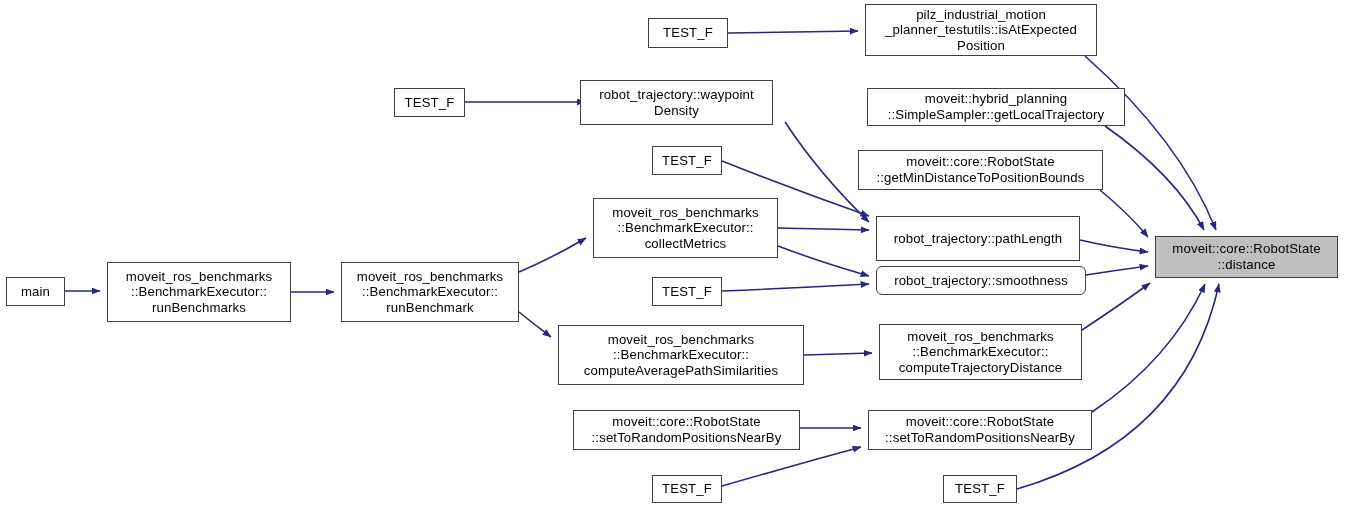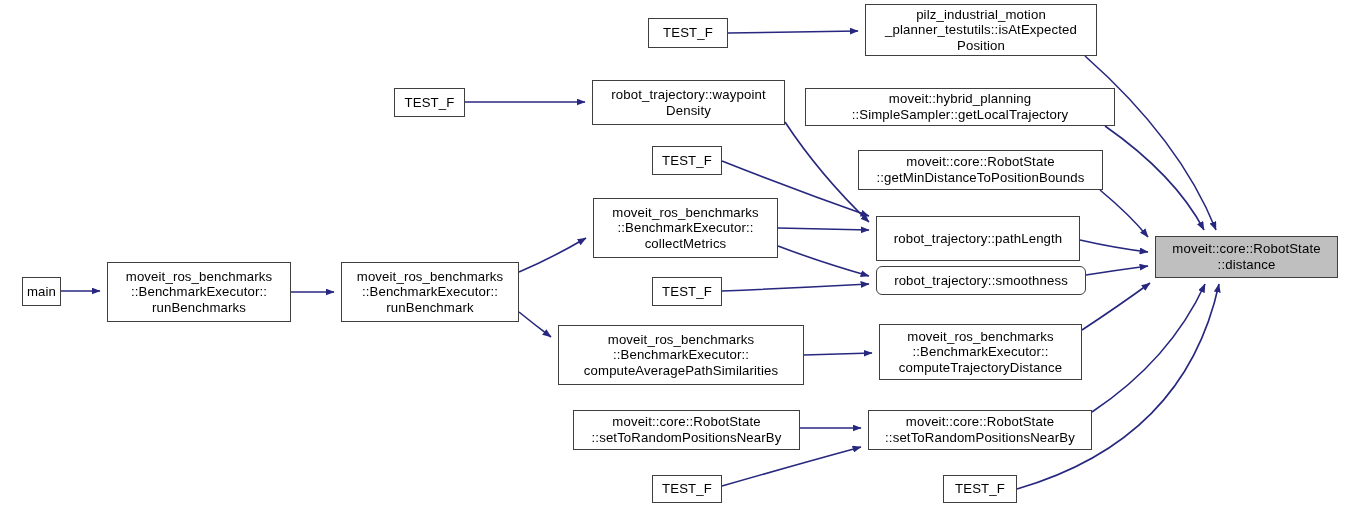--- a/index.html
+++ b/index.html
@@ -74,46 +74,46 @@
         <path d="M1105,126 Q1175,175 1204,230" fill="none" stroke="#27277f" stroke-width="1.6" marker-end="url(#arrowhead)"></path>
         <path d="M1100,190 Q1130,215 1148,237" fill="none" stroke="#27277f" stroke-width="1.6" marker-end="url(#arrowhead)"></path>
         <path d="M1080,240 Q1115,248 1148,252" fill="none" stroke="#27277f" stroke-width="1.6" marker-end="url(#arrowhead)"></path>
         <path d="M1086,275 Q1118,270 1148,266" fill="none" stroke="#27277f" stroke-width="1.6" marker-end="url(#arrowhead)"></path>
         <path d="M1082,330 Q1120,305 1150,283" fill="none" stroke="#27277f" stroke-width="1.6" marker-end="url(#arrowhead)"></path>
         <path d="M1092,412 Q1170,360 1205,284" fill="none" stroke="#27277f" stroke-width="1.6" marker-end="url(#arrowhead)"></path>
         <path d="M1017,489 Q1185,440 1219,284" fill="none" stroke="#27277f" stroke-width="1.6" marker-end="url(#arrowhead)"></path>
       </g>
   </svg>
   <div id="node-layer">
-      <div class="node" style="left: 6px; top: 277px; width: 39px; height: 29px; margin-left: 16px;"><span class="lbl">main</span></div>
+      <div class="node" style="left: 6px; top: 277px; width: 59px; height: 29px;"><span class="lbl">main</span></div>
       <div class="node" style="left: 107px; top: 262px; width: 184px; height: 60px;"><span class="lbl">moveit_ros_benchmarks
 ::BenchmarkExecutor::
 runBenchmarks</span></div>
       <div class="node" style="left: 341px; top: 262px; width: 178px; height: 60px;"><span class="lbl">moveit_ros_benchmarks
 ::BenchmarkExecutor::
 runBenchmark</span></div>
       <div class="node" style="left: 593px; top: 198px; width: 185px; height: 60px;"><span class="lbl">moveit_ros_benchmarks
 ::BenchmarkExecutor::
 collectMetrics</span></div>
       <div class="node" style="left: 558px; top: 325px; width: 246px; height: 60px;"><span class="lbl">moveit_ros_benchmarks
 ::BenchmarkExecutor::
 computeAveragePathSimilarities</span></div>
       <div class="node" style="left: 394px; top: 88px; width: 71px; height: 29px;"><span class="lbl">TEST_F</span></div>
-      <div class="node" style="left: 592px; top: 80px; width: 193px; height: 45px;"><span class="lbl">robot_trajectory::waypoint
+      <div class="node" style="left: 580px; top: 80px; width: 193px; height: 45px;"><span class="lbl">robot_trajectory::waypoint
 Density</span></div>
       <div class="node" style="left: 648px; top: 18px; width: 80px; height: 30px;"><span class="lbl">TEST_F</span></div>
       <div class="node" style="left: 652px; top: 146px; width: 70px; height: 29px;"><span class="lbl">TEST_F</span></div>
       <div class="node" style="left: 652px; top: 277px; width: 70px; height: 29px;"><span class="lbl">TEST_F</span></div>
       <div class="node" style="left: 573px; top: 410px; width: 227px; height: 40px;"><span class="lbl">moveit::core::RobotState
 ::setToRandomPositionsNearBy</span></div>
       <div class="node" style="left: 652px; top: 475px; width: 70px; height: 28px;"><span class="lbl">TEST_F</span></div>
       <div class="node" style="left: 865px; top: 4px; width: 232px; height: 52px;"><span class="lbl">pilz_industrial_motion
 _planner_testutils::isAtExpected
 Position</span></div>
-      <div class="node" style="left: 805px; top: 88px; width: 310px; height: 38px;"><span class="lbl">moveit::hybrid_planning
+      <div class="node" style="left: 867px; top: 88px; width: 258px; height: 38px;"><span class="lbl">moveit::hybrid_planning
 ::SimpleSampler::getLocalTrajectory</span></div>
       <div class="node" style="left: 858px; top: 150px; width: 245px; height: 40px;"><span class="lbl">moveit::core::RobotState
 ::getMinDistanceToPositionBounds</span></div>
       <div class="node" style="left: 876px; top: 216px; width: 204px; height: 45px;"><span class="lbl">robot_trajectory::pathLength</span></div>
       <div class="node" style="left: 876px; top: 266px; width: 210px; height: 29px; border-radius: 6px;"><span class="lbl">robot_trajectory::smoothness</span></div>
       <div class="node" style="left: 879px; top: 324px; width: 203px; height: 56px;"><span class="lbl">moveit_ros_benchmarks
 ::BenchmarkExecutor::
 computeTrajectoryDistance</span></div>
       <div class="node" style="left: 868px; top: 410px; width: 224px; height: 40px;"><span class="lbl">moveit::core::RobotState
 ::setToRandomPositionsNearBy</span></div>

